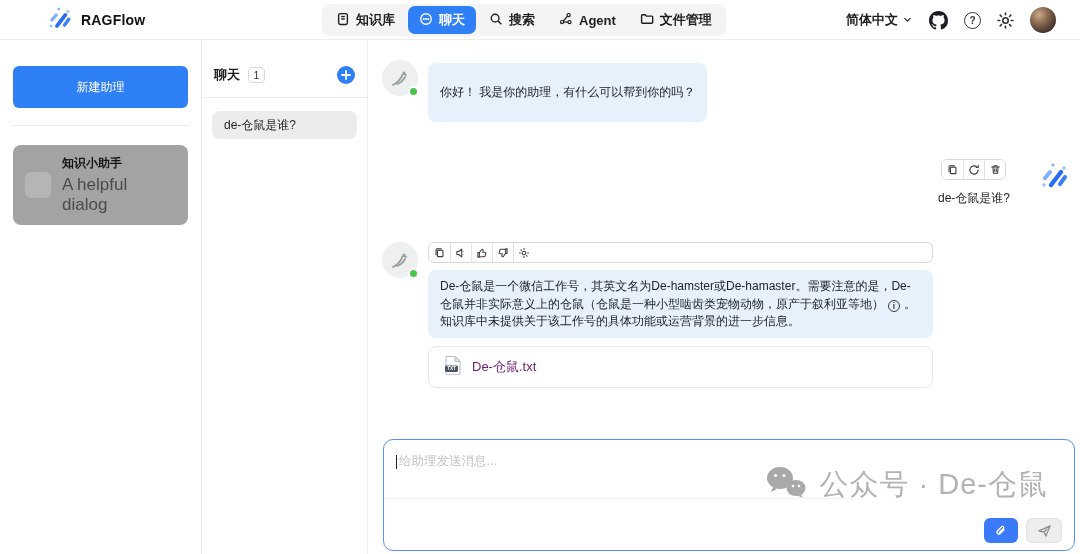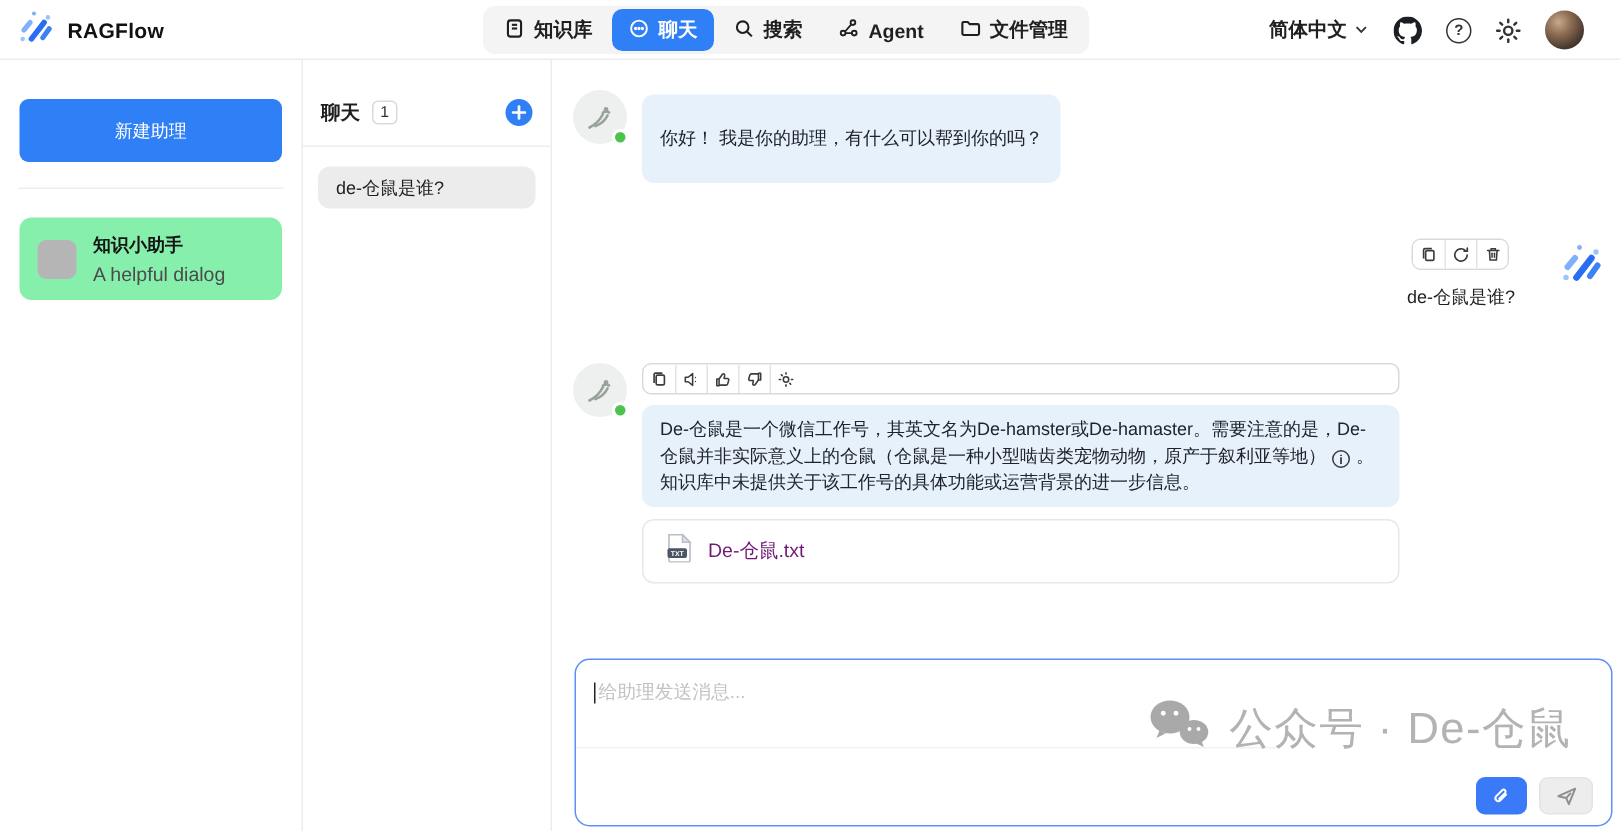--- a/index.html
+++ b/index.html
@@ -1,21 +1,21 @@
 <!DOCTYPE html>
 <html style="--accent: #2f7ff7;"><head>
 <meta charset="utf-8">
 <style>
   * { margin:0; padding:0; box-sizing:border-box; }
   html,body { width:1080px; height:554px; overflow:hidden; background:#fff;
     font-family:"Liberation Sans","DejaVu Sans",sans-serif; color:#1f1f1f; }
 
   
   .navbar { position:relative; height:40px; background:#fff; border-bottom:1px solid #ededed;
-    display:flex; align-items:center; }
+    display:flex; align-items:center;padding-left:36px; }
   .brand { display:flex; align-items:center; gap:8px; padding-left:10px; }
   .brand .app-title { font-size:14px; font-weight:bold; color:#111; letter-spacing:.2px; }
   .nav-pill { position:absolute; left:322px; top:4px; height:32px; display:flex; align-items:center;
     gap:2px; background:#f4f4f5; border-radius:8px; padding:2px 3px; }
   .nav-item { display:flex; align-items:center; gap:6px; height:28px; padding:0 11px;
     border-radius:7px; font-size:13px; font-weight:600; color:#1f1f1f; cursor:pointer; }
   .nav-item svg { flex:none; }
   .nav-item.active { background:var(--accent,#2f7ff7); color:#fff; }
   .nav-right { position:absolute; right:24px; top:0; height:40px; display:flex; align-items:center; gap:16px; }
   .lang { display:flex; align-items:center; gap:4px; font-size:13px; font-weight:600; cursor:pointer; }
@@ -27,25 +27,25 @@
 
   
   .main { display:flex; height:514px; }
 
   
   .sidebar { width:202px; border-right:1px solid #ededed; padding:26px 13px 0; }
   .new-assistant-btn { width:100%; height:42px; background:#2f7ff7; color:#fff; border:none;
     border-radius:6px; font-size:12px; font-weight:500; cursor:pointer;
     font-family:inherit; display:block; }
   .sidebar-divider { border-top:1px solid #ededed; margin:17px -1px 0; }
-  .assistant-card { margin-top:19px; background:#86efac; border-radius:8px; padding:10px 12px;
+  .assistant-card { margin-top:19px; background:#a3a3a3; border-radius:8px; padding:10px 12px;
     display:flex; align-items:center; gap:11px; cursor:pointer; }
   .assistant-avatar { width:26px; height:26px; border-radius:6px; background:#b5b5b5; flex:none; }
   .assistant-name { font-size:12px; font-weight:bold; color:#141414; }
-  .assistant-desc { font-size:13px; color:#4b4b4b; margin-top:3px; }
+  .assistant-desc { font-size:17px; color:#4b4b4b; margin-top:3px; }
 
   
   .conv-col { width:166px; border-right:1px solid #ededed; }
   .conv-header { display:flex; align-items:center; justify-content:space-between; padding:26px 12px 13px; }
   .conv-title-wrap { display:flex; align-items:center; }
   .conv-title { font-size:13px; font-weight:bold; }
   .conv-badge { margin-left:8px; min-width:17px; height:16px; border:1px solid #d9d9d9; border-radius:4px;
     background:#fff; font-size:10.5px; color:#333; display:inline-flex; align-items:center; justify-content:center; padding:0 4px; }
   .plus-circle { width:18px; height:18px; border-radius:50%; background:#2f7ff7; color:#fff;
     display:flex; align-items:center; justify-content:center; cursor:pointer; }

